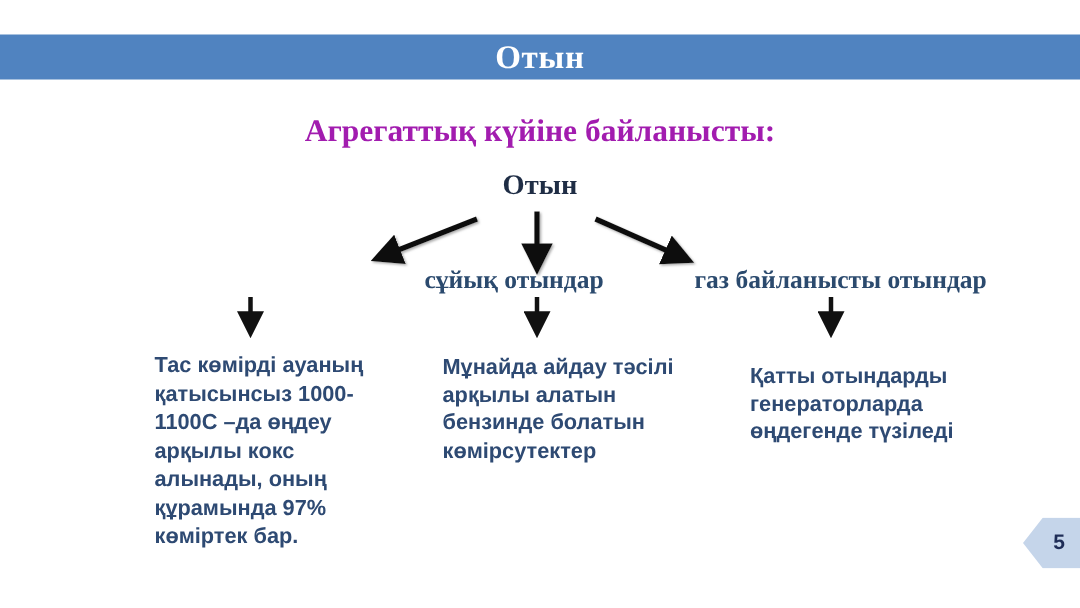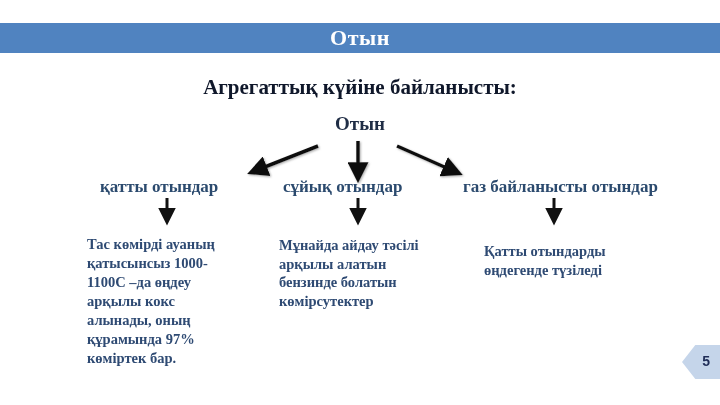--- a/index.html
+++ b/index.html
@@ -35,21 +35,21 @@
       letter-spacing: 0.5px;
     }
     .subtitle {
       position: absolute;
       left: 0;
       width: 720px;
       top: 75px;
       text-align: center;
       font-size: 21px;
       font-weight: bold;
-      color: #0f172a;
+      color: #a21caf;
     }
     .root-node {
       position: absolute;
       left: 0;
       width: 720px;
       top: 113px;
       text-align: center;
       font-size: 19px;
       font-weight: bold;
       color: #1f2d45;
@@ -57,25 +57,26 @@
     .category {
       position: absolute;
       top: 177px;
       font-size: 17px;
       font-weight: bold;
       color: #2b4a6e;
       white-space: nowrap;
     }
     .desc {
       position: absolute;
-      font-family: Liberation Serif, serif;
+      font-family: Liberation Sans, sans-serif;
       font-size: 14.5px;
       font-weight: bold;
       line-height: 19px;
       color: #2e4a73;
+      margin-left: 16px;
     }
     svg.arrows {
       position: absolute;
       left: 0;
       top: 0;
       width: 720px;
       height: 405px;
       pointer-events: none;
     }
     .page-badge {
@@ -128,21 +129,20 @@
       <line x1="358" y1="141" x2="358" y2="178" marker-end="url(#ah)"></line>
       <line x1="397" y1="146" x2="458" y2="173" marker-end="url(#ah)"></line>
     </g>
     <g stroke="#111111" stroke-width="3" fill="none">
       <line x1="167" y1="198" x2="167" y2="221" marker-end="url(#ah)"></line>
       <line x1="358" y1="198" x2="358" y2="221" marker-end="url(#ah)"></line>
       <line x1="554" y1="198" x2="554" y2="221" marker-end="url(#ah)"></line>
     </g>
   </svg>
 
-  <div class="category" style="left:100px;">қатты отындар</div>
   <div class="category" style="left:283px;">сұйық отындар</div>
   <div class="category" style="left:463px;">газ байланысты отындар</div>
 
   <div class="desc" style="left:87px; top:235px; width:170px;">
     <div>Тас көмірді ауаның</div>
     <div>қатысынсыз 1000-</div>
     <div>1100С –да өңдеу</div>
     <div>арқылы кокс</div>
     <div>алынады, оның</div>
     <div>құрамында 97%</div>
@@ -151,20 +151,21 @@
 
   <div class="desc" style="left:279px; top:236px; width:185px; line-height:18.5px;">
     <div>Мұнайда айдау тәсілі</div>
     <div>арқылы алатын</div>
     <div>бензинде болатын</div>
     <div>көмірсутектер</div>
   </div>
 
   <div class="desc" style="left:484px; top:242px; width:180px; line-height:18.5px;">
     <div>Қатты отындарды</div>
+    <div>генераторларда</div>
     <div>өңдегенде түзіледі</div>
   </div>
 
   <div class="page-badge">
     <div class="shape"></div>
     <span class="num">5</span>
   </div>
 
 </div>
 

